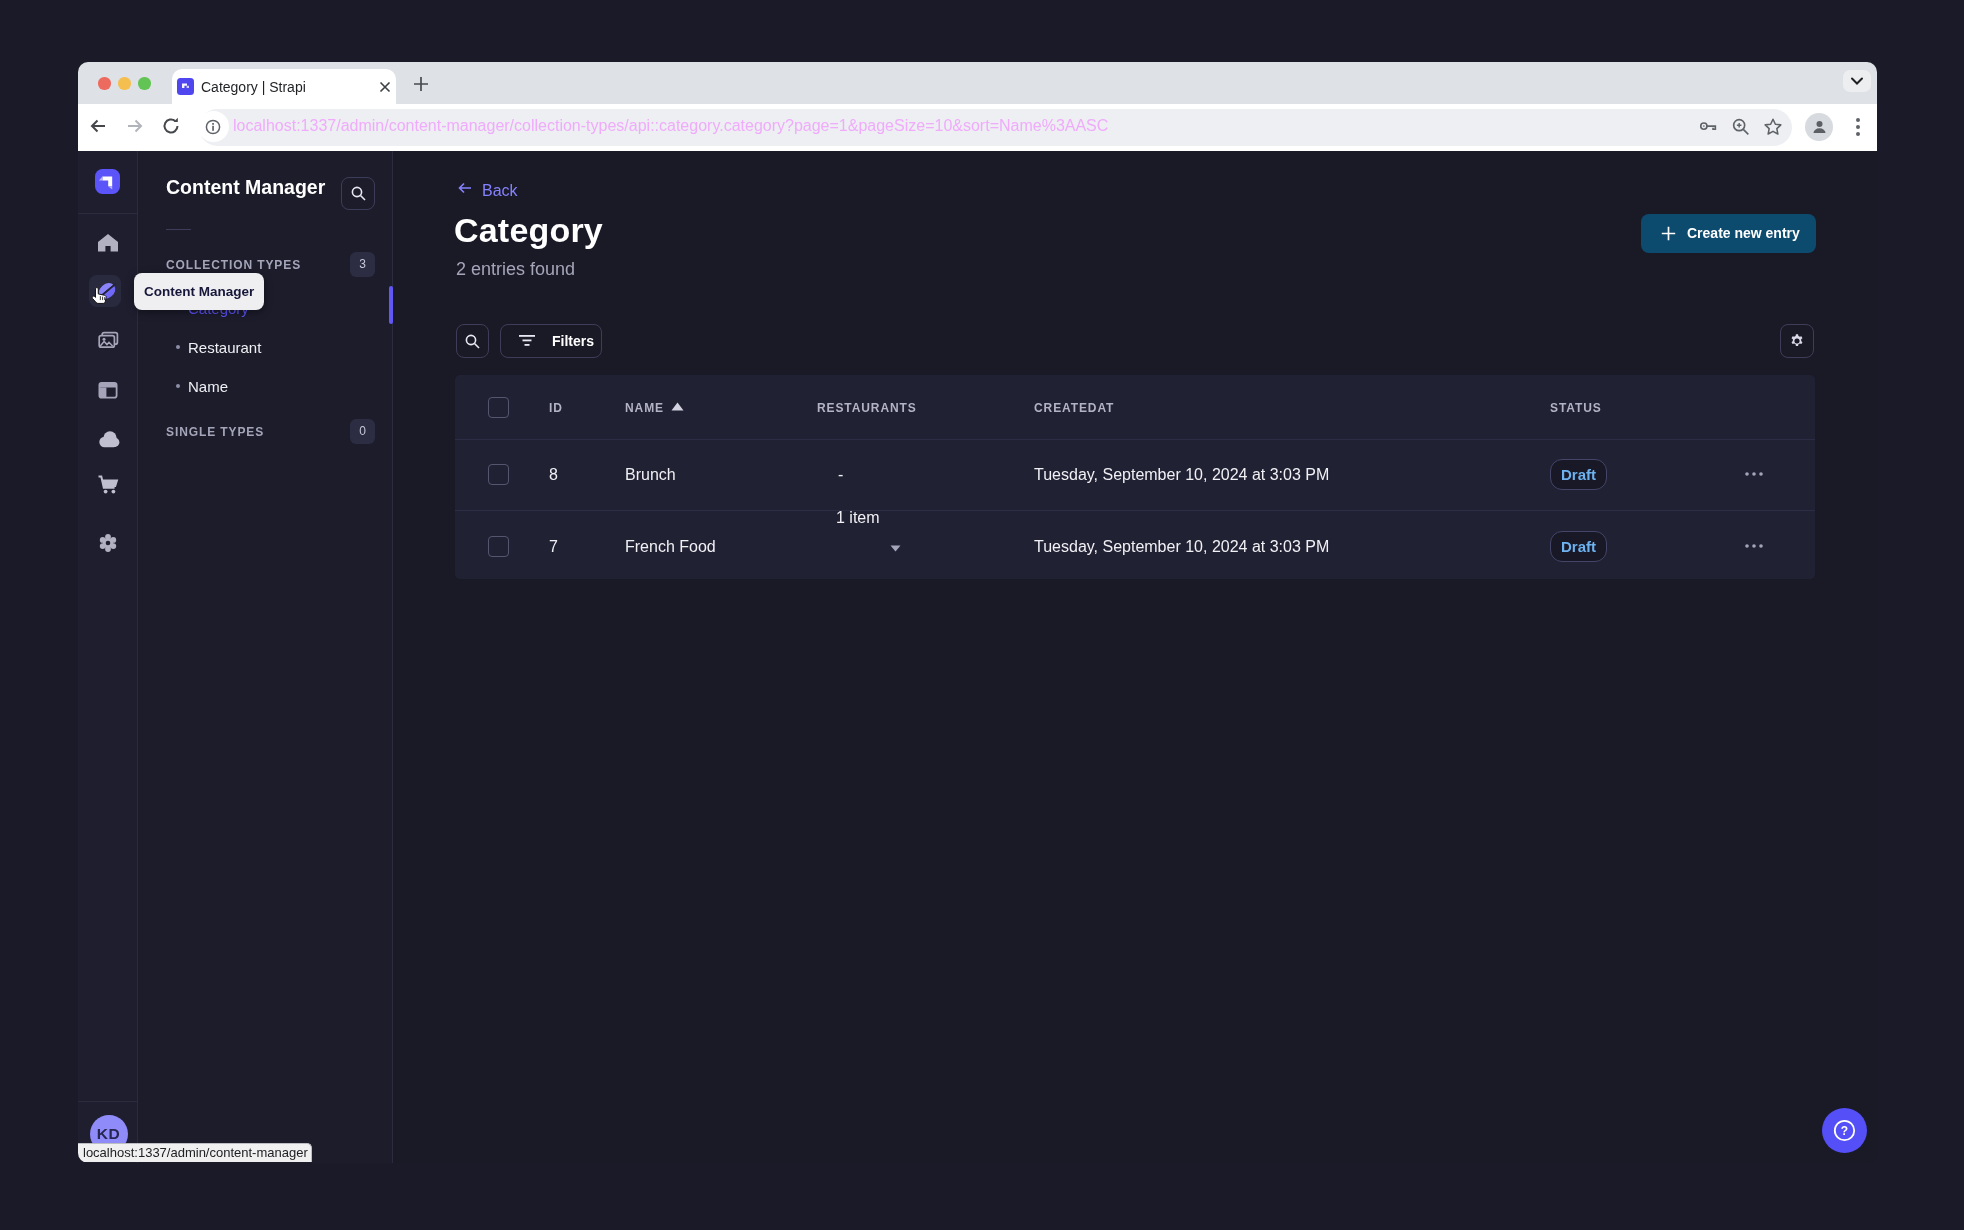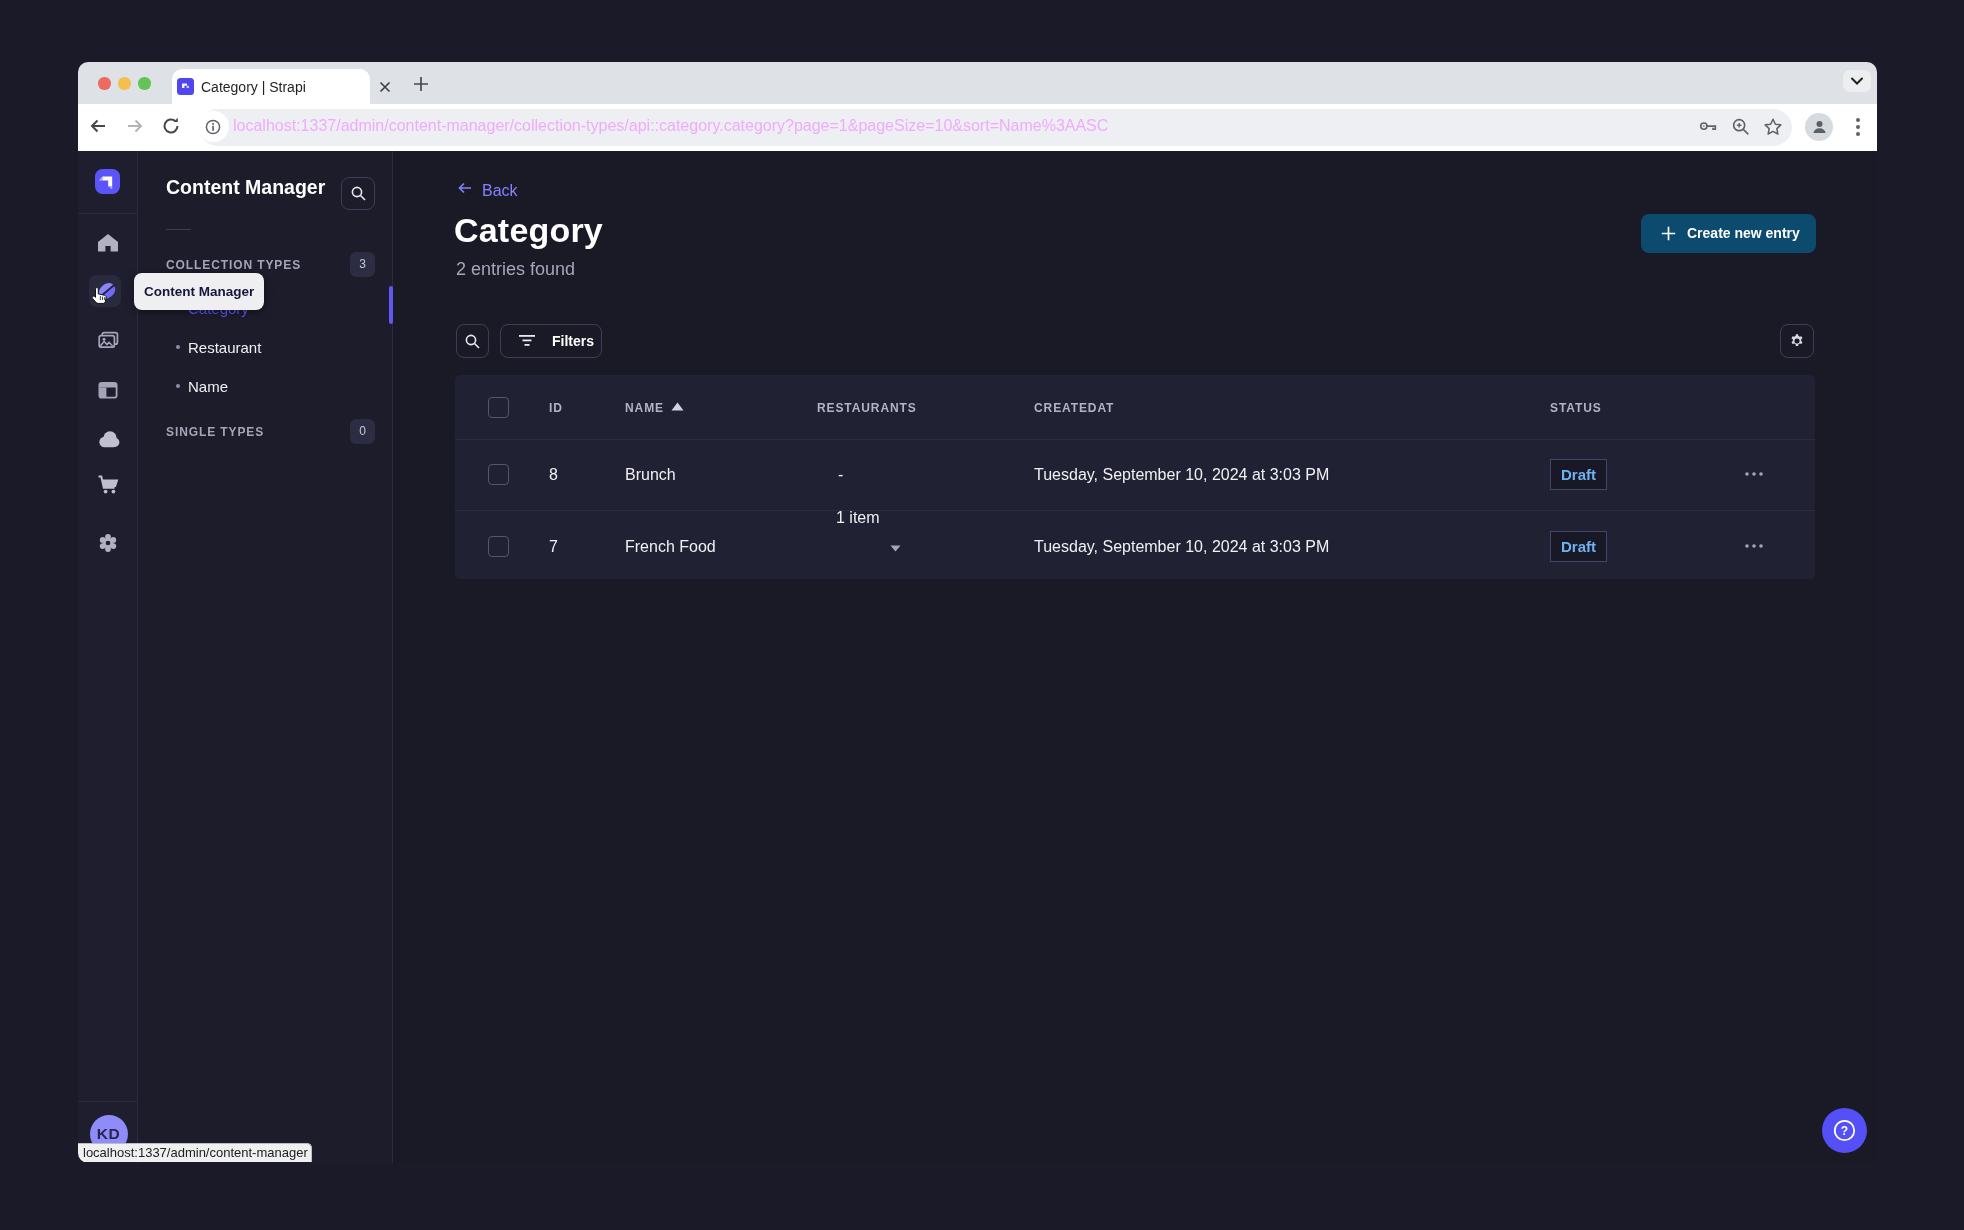--- a/index.html
+++ b/index.html
@@ -4,21 +4,21 @@
 <style>
   * { margin:0; padding:0; box-sizing:border-box; }
   html,body { width:1964px; height:1230px; background:#1b1a28; overflow:hidden;
     font-family:"Liberation Sans", sans-serif; }
   .abs { position:absolute; }
   #win { position:absolute; left:78px; top:62px; width:1799px; height:1101px;
     border-radius:10px; overflow:hidden; background:#1a1a27; }
   
   #tabstrip { position:absolute; left:0; top:0; width:1799px; height:42px; background:#dee1e5; }
   .light { position:absolute; top:15px; width:12.5px; height:12.5px; border-radius:50%; }
-  #tab { position:absolute; left:94px; top:7px; width:198px; height:35px; background:#fff;
+  #tab { position:absolute; left:94px; top:7px; width:224px; height:35px; background:#fff;
     border-radius:10px 10px 0 0;text-align:right; }
   #tabtitle { position:absolute; left:29px; top:10px; font-size:14px; color:#1f2124; }
   #chevbtn { position:absolute; left:1765px; top:8px; width:28px; height:22px; border-radius:7px; background:#eceef0; }
   #toolbar { position:absolute; left:0; top:42px; width:1799px; height:47px; background:#ffffff; }
   #urlpill { position:absolute; left:121px; top:46.5px; width:1593px; height:37px;
     border-radius:18.5px; background:#edeff2; }
   #urlinfo { position:absolute; left:119.5px; top:49px; width:31px; height:31px; border-radius:50%; background:#fff; }
   #urltext { position:absolute; left:155px; top:55px; font-size:16px; color:#f0abfc; letter-spacing:0px; }
   
   #railbg { position:absolute; left:0; top:89px; width:60px; height:1012px; background:#1e1e2f;
@@ -45,21 +45,21 @@
   #subtitle { position:absolute; left:378px; top:197px; font-size:18px; color:#a5a5ba; }
   #createbtn { position:absolute; left:1563px; top:151.5px; width:175px; height:39px; border-radius:8px;
     background:#0c4a6e; color:#fff; font-size:14px; font-weight:600; }
   #filtersbtn { position:absolute; left:422px; top:262px; width:102px; height:34px; }
   #table { position:absolute; left:377px; top:313px; width:1360px; height:204px; background:#212134;
     border-radius:5px; }
   .hdrtxt { position:absolute; top:339px; font-size:12px; font-weight:bold; letter-spacing:0.9px; color:#b3b3c5; }
   .cbx { position:absolute; width:21px; height:21px; border:1px solid #55556f; border-radius:4px; }
   .cell { position:absolute; font-size:16px; color:#f0f0f5; }
   .rowline { position:absolute; left:377px; width:1360px; height:1px; background:#2c2c44; }
-  .draft { position:absolute; left:1472px; width:57px; height:31px; border:1px solid #45456a; border-radius:0;
+  .draft { position:absolute; left:1472px; width:57px; height:31px; border:1px solid #45456a; border-radius:12px;
     background:#181826; color:#6eb2ef; font-size:15px; font-weight:600; text-align:center; line-height:30px; }
   #helpbtn { position:absolute; left:1744px; top:1046px; width:45px; height:45px; border-radius:50%; background:#544ff6; }
   #statusbar { position:absolute; left:0px; top:1081px; width:234px; height:19px; background:#f0f0f1;
     border:1px solid #bdbec1; border-left:none; border-bottom:none; border-radius:0 5px 0 0;
     font-size:13px; color:#202124; line-height:18px; padding-left:5px; white-space:nowrap; }
   #kd { position:absolute; left:11.5px; top:1053px; width:38px; height:38px; border-radius:50%; background:#8f8bf9;
     color:#262650; font-weight:bold; font-size:15.5px; text-align:center; line-height:38px; letter-spacing:0.5px; }
 </style>
 </head>
 <body>

